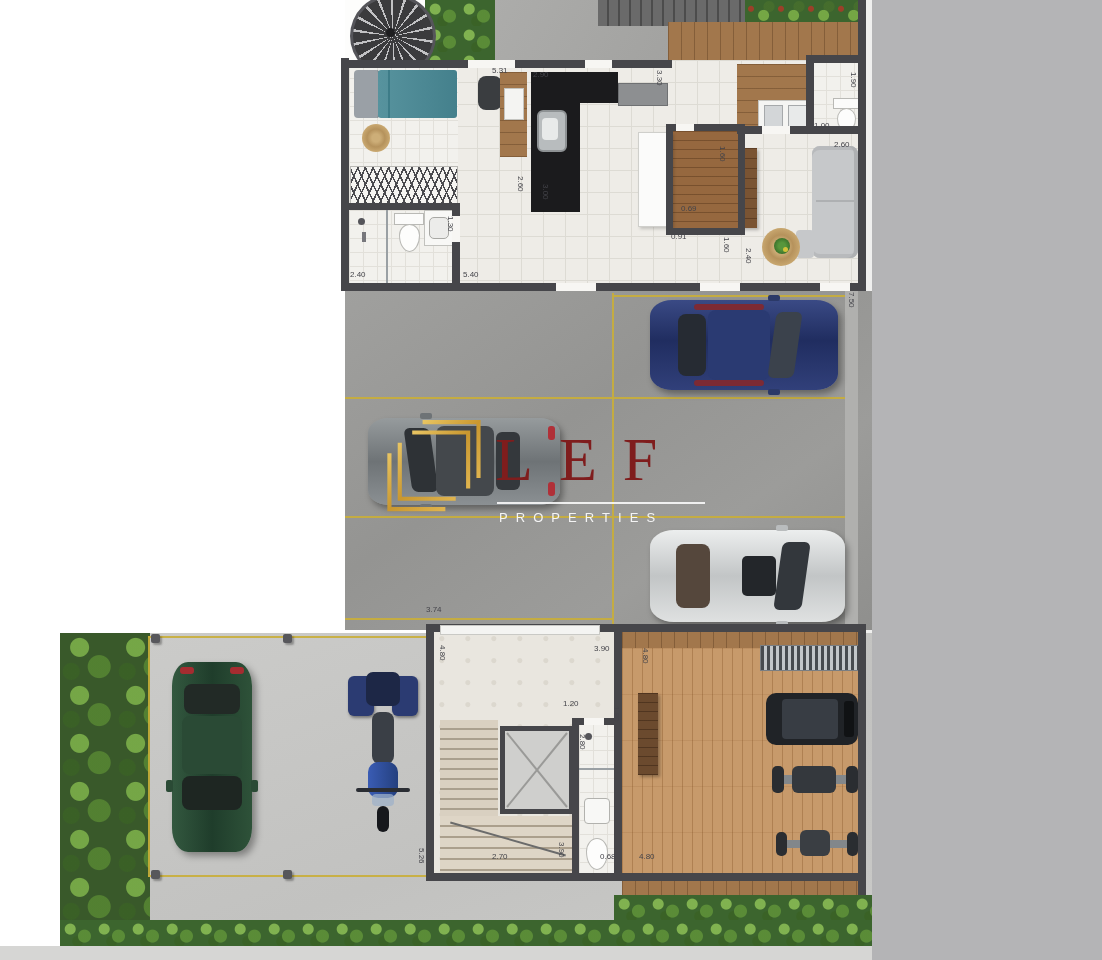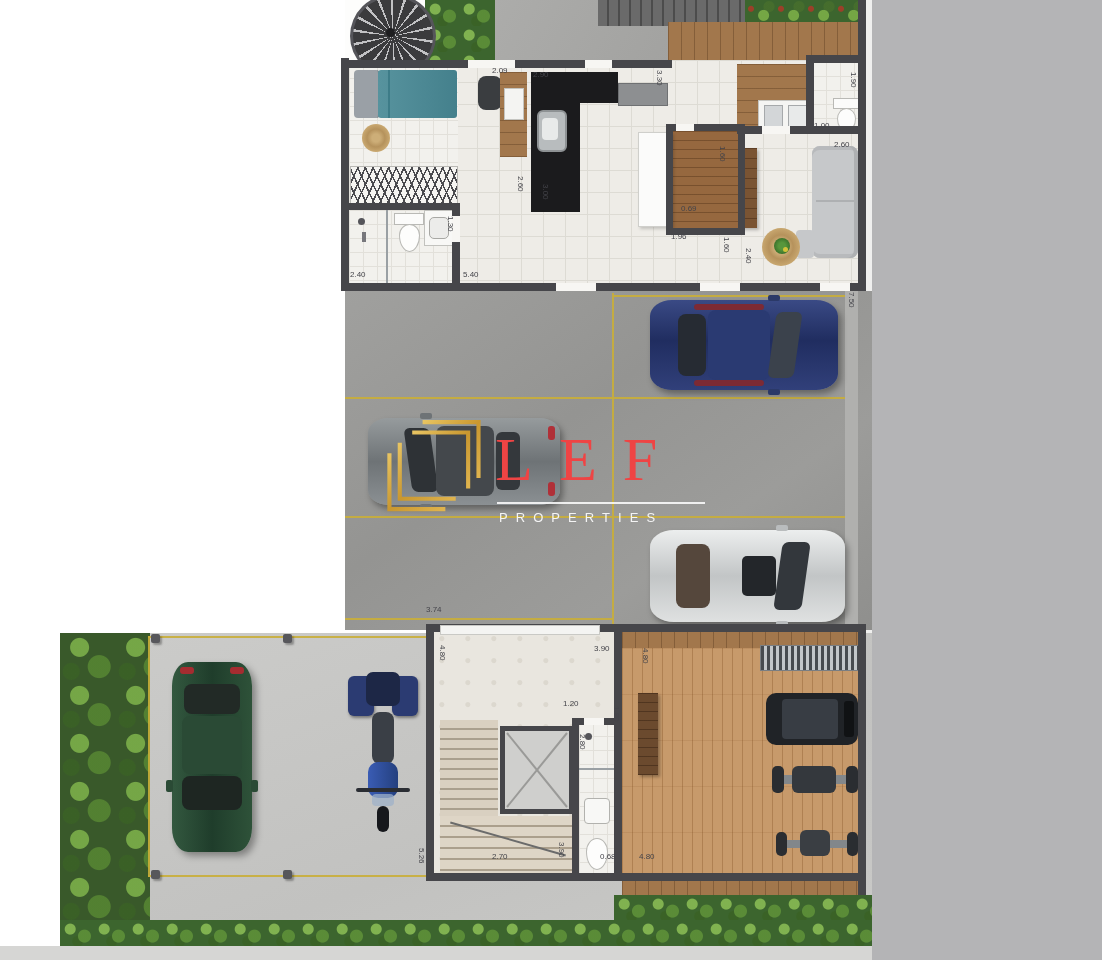--- a/index.html
+++ b/index.html
@@ -45,21 +45,21 @@
                          radial-gradient(circle at 20% 80%,rgba(58,96,38,.95) 0 8px,rgba(58,96,38,0) 9px);
         background-size:56px 48px;}
   .yline{position:absolute;background:#c9ae39;opacity:.9;}
   .bollard{position:absolute;width:9px;height:9px;background:#57575b;border-radius:2px;box-shadow:2px 2px 2px rgba(0,0,0,.3);}
   
   .treads-v{background:repeating-linear-gradient(90deg,#6a6a6a 0 9px,#4c4c4c 9px 11px);}
   .treads-h1{background:repeating-linear-gradient(180deg,#d9d0c1 0 8px,#a99f8e 8px 10px);}
   .treads-h2{background:repeating-linear-gradient(180deg,#ded5c6 0 9px,#ab9f8c 9px 11px);}
   .rackbar{background:repeating-linear-gradient(90deg,#474b4f 0 3px,#c2c6c9 3px 6px);border:1px solid #7a7e82;}
   
-  #wm-title{font-family:"Liberation Serif",serif;font-size:62px;letter-spacing:.42em;color:#ef4444;line-height:1;}
+  #wm-title{font-family:"Liberation Serif",serif;font-size:62px;letter-spacing:.42em;color:#7f1d1d;line-height:1;}
   #wm-sub{font-family:"Liberation Sans",sans-serif;font-size:13px;letter-spacing:.62em;color:#f4f4f4;}
   
   .dim{position:absolute;font-size:8px;color:#44444a;line-height:1;white-space:nowrap;z-index:60;}
   .dim.vert{writing-mode:vertical-rl;}
   .furn{position:absolute;}
 </style>
 </head>
 <body>
 
 <div id="canvas">
@@ -285,32 +285,32 @@
   <div class="wall" style="left:572px;top:718px;width:7px;height:163px;"></div>
   <div class="wall" style="left:572px;top:718px;width:50px;height:7px;"></div>
   <div class="gap" style="left:584px;top:718px;width:20px;height:7px;"></div>
 
   <div class="abs deck" style="left:622px;top:881px;width:236px;height:16px;"></div>
   <div class="abs hedge" style="left:614px;top:895px;width:258px;height:32px;"></div>
   <div class="abs hedge" style="left:60px;top:920px;width:812px;height:30px;"></div>
   <div class="abs" style="left:0;top:946px;width:872px;height:14px;background:#d6d6d4;"></div>
 
   <div class="abs" style="left:0;top:0;width:1102px;height:960px;pointer-events:none;">
-      <span class="dim" style="left: 492px; top: 67px;">2.09</span>
+      <span class="dim" style="left: 492px; top: 67px;">5.31</span>
       <span class="dim" style="left: 533px; top: 71px;">2.90</span>
       <span class="dim vert" style="left: 655px; top: 70px;">3.30</span>
       <span class="dim vert" style="left: 849px; top: 72px;">1.90</span>
       <span class="dim" style="left: 814px; top: 122px;">1.00</span>
       <span class="dim" style="left: 834px; top: 141px;">2.60</span>
       <span class="dim vert" style="left: 718px; top: 146px;">1.60</span>
       <span class="dim vert" style="left: 516px; top: 176px;">2.60</span>
       <span class="dim vert" style="left: 541px; top: 184px;">3.00</span>
       <span class="dim vert" style="left: 446px; top: 216px;">1.30</span>
       <span class="dim" style="left: 681px; top: 205px;">0.69</span>
-      <span class="dim" style="left: 671px; top: 233px;">1.96</span>
+      <span class="dim" style="left: 671px; top: 233px;">0.91</span>
       <span class="dim vert" style="left: 722px; top: 237px;">1.60</span>
       <span class="dim" style="left: 350px; top: 271px;">2.40</span>
       <span class="dim" style="left: 463px; top: 271px;">5.40</span>
       <span class="dim vert" style="left: 744px; top: 248px;">2.40</span>
       <span class="dim vert" style="left: 847px; top: 292px;">7.50</span>
       <span class="dim" style="left: 426px; top: 606px;">3.74</span>
       <span class="dim vert" style="left: 438px; top: 645px;">4.80</span>
       <span class="dim" style="left: 594px; top: 645px;">3.90</span>
       <span class="dim vert" style="left: 641px; top: 648px;">4.80</span>
       <span class="dim" style="left: 563px; top: 700px;">1.20</span>

